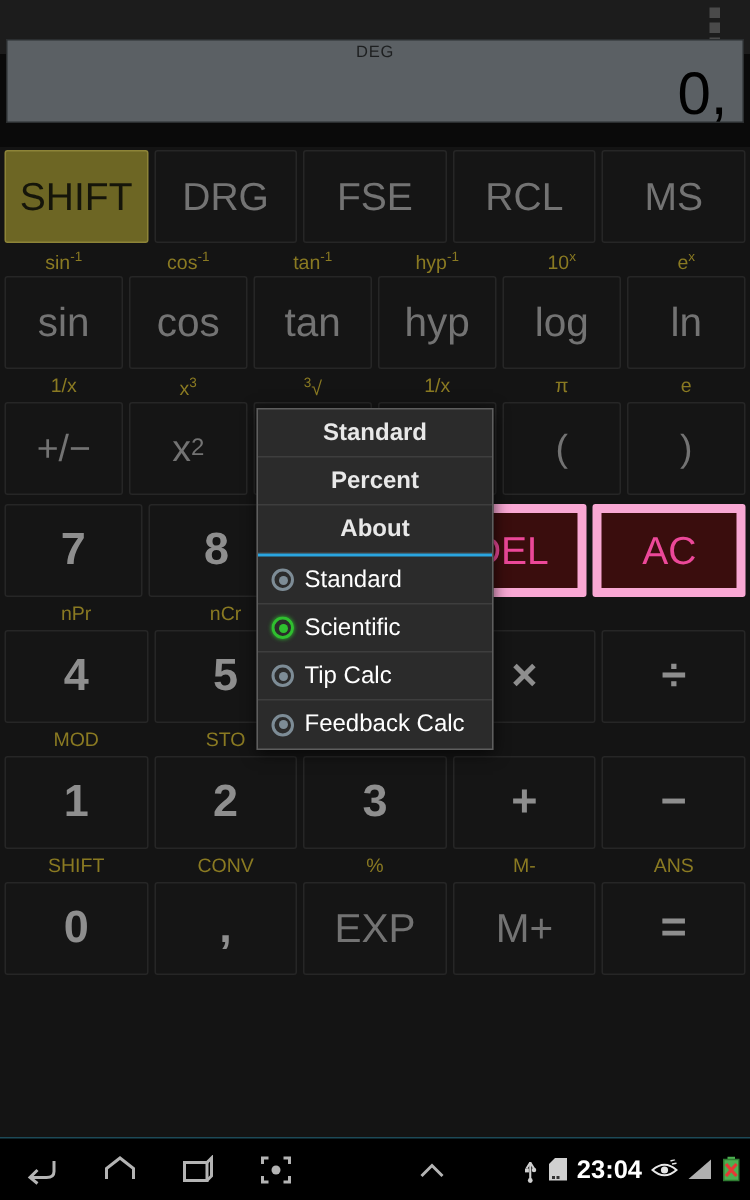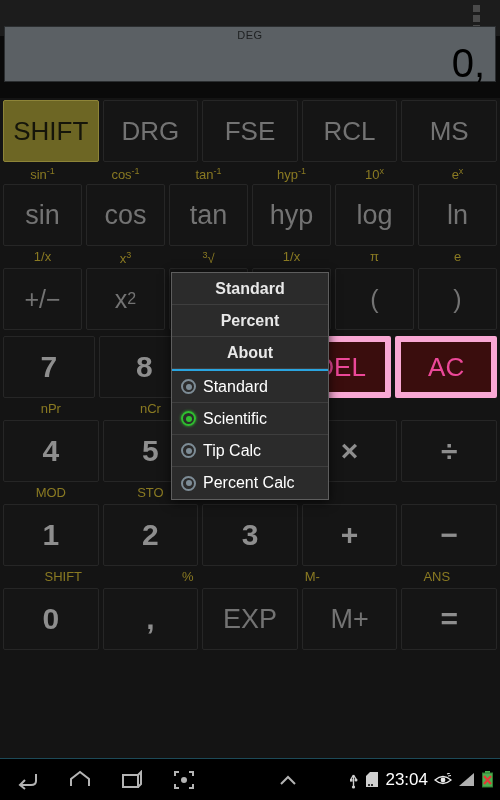--- a/index.html
+++ b/index.html
@@ -102,21 +102,21 @@
     display:flex; align-items:center; justify-content:center;
   }
   .radio i{ width:6px; height:6px; border-radius:50%; background:#7d8c96; display:block; }
   .radio.on{ border-color:#2fbf2f; box-shadow:0 0 3px #2fbf2f; }
   .radio.on i{ background:#2fbf2f; }
 
   
   .navbar{
     position:absolute; left:0; bottom:0; width:500px; height:42px;
     background:#000; border-top:1px solid #1d4a58;
-    display:flex; align-items:center;
+    display:flex; align-items:center;font-weight:bold;
   }
   .nav-icons{ display:flex; align-items:center; gap:28px; padding-left:16px; }
   .nav-icon{ width:24px; height:24px; cursor:pointer; display:flex; align-items:center; justify-content:center; }
   .nav-icon svg{ display:block; }
   .nav-chevron{ margin-left:52px; cursor:pointer; }
   .status{
     margin-left:auto; padding-right:6px;
     display:flex; align-items:center; gap:6px;
     color:#fff; font-size:17px;
   }
@@ -220,20 +220,21 @@
   <div class="krow btnrow">
     <div class="key num">1</div>
     <div class="key num">2</div>
     <div class="key num">3</div>
     <div class="key num">+</div>
     <div class="key num">−</div>
   </div>
 
   <div class="krow shiftrow">
     <div class="shiftlabel">SHIFT</div>
+    <div class="shiftlabel">CONV</div>
     <div class="shiftlabel">%</div>
     <div class="shiftlabel">M-</div>
     <div class="shiftlabel">ANS</div>
   </div>
 
   <div class="krow btnrow">
     <div class="key num">0</div>
     <div class="key num">,</div>
     <div class="key">EXP</div>
     <div class="key">M+</div>
@@ -263,21 +264,21 @@
   <div class="menu-radio">
     <span class="radio">
         <i></i>
       </span>
     <span>Tip Calc</span>
   </div>
   <div class="menu-radio">
     <span class="radio">
         <i></i>
       </span>
-    <span>Percent Calc</span>
+    <span>Feedback Calc</span>
   </div>
 </div>
 
 <div class="navbar">
   <div class="nav-icons">
     <div class="nav-icon">
       <svg width="24" height="20" viewBox="0 0 24 20">
           <path d="M20 4 L20 11 Q20 15 15 15 L5 15" stroke="#b4b4b4" stroke-width="2" fill="none"></path>
           <path d="M9 10 L4 15 L9 19" stroke="#b4b4b4" stroke-width="2" fill="none"></path>
         </svg>

